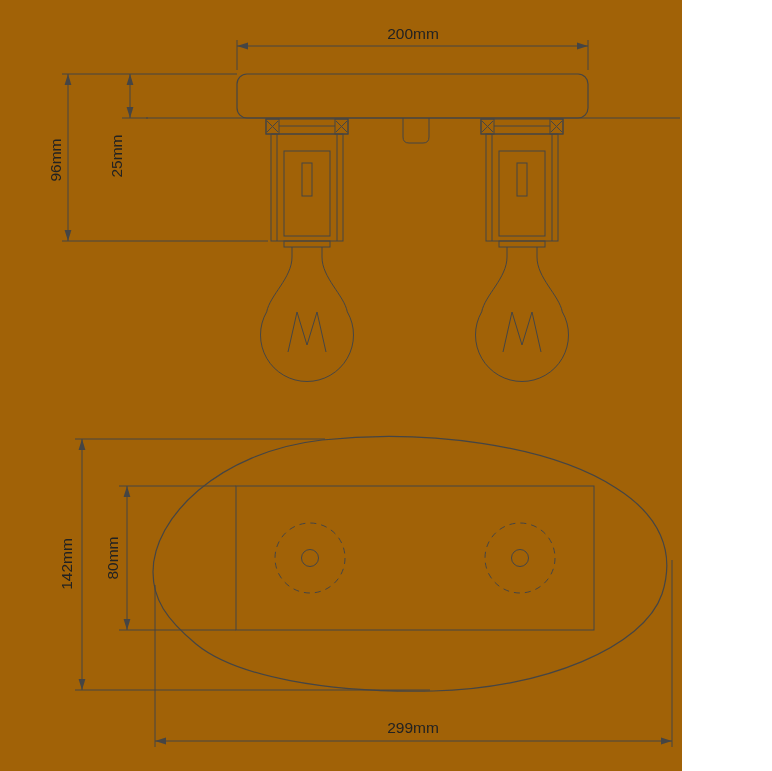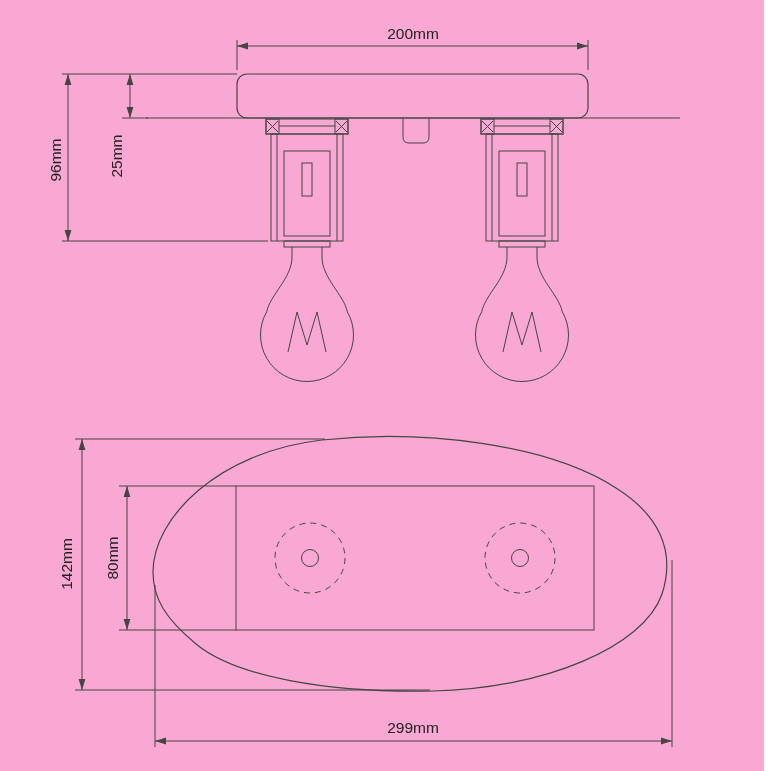--- a/index.html
+++ b/index.html
@@ -1,16 +1,16 @@
 <!DOCTYPE html>
 <html><head>
 <meta charset="utf-8">
 <style>
   html,body{margin:0;padding:0;background:#ffffff;}
-  .canvas{position:relative;width:764px;height:771px;background:#f9a8d4;overflow:hidden;}
+  .canvas{position:relative;width:682px;height:771px;background:#a16207;overflow:hidden;}
   svg{display:block;}
   .ln{stroke:#454545;stroke-width:1;fill:none;}
   .ln2{stroke:#454545;stroke-width:1.2;fill:none;}
   .dash{stroke:#454545;stroke-width:1;fill:none;stroke-dasharray:6 5;}
   .dim{stroke:#454545;stroke-width:1;fill:none;}
   text.dim-label{
     font-family:"Liberation Sans","DejaVu Sans",sans-serif;
     font-size:15.5px;
     fill:#222222;
   }

